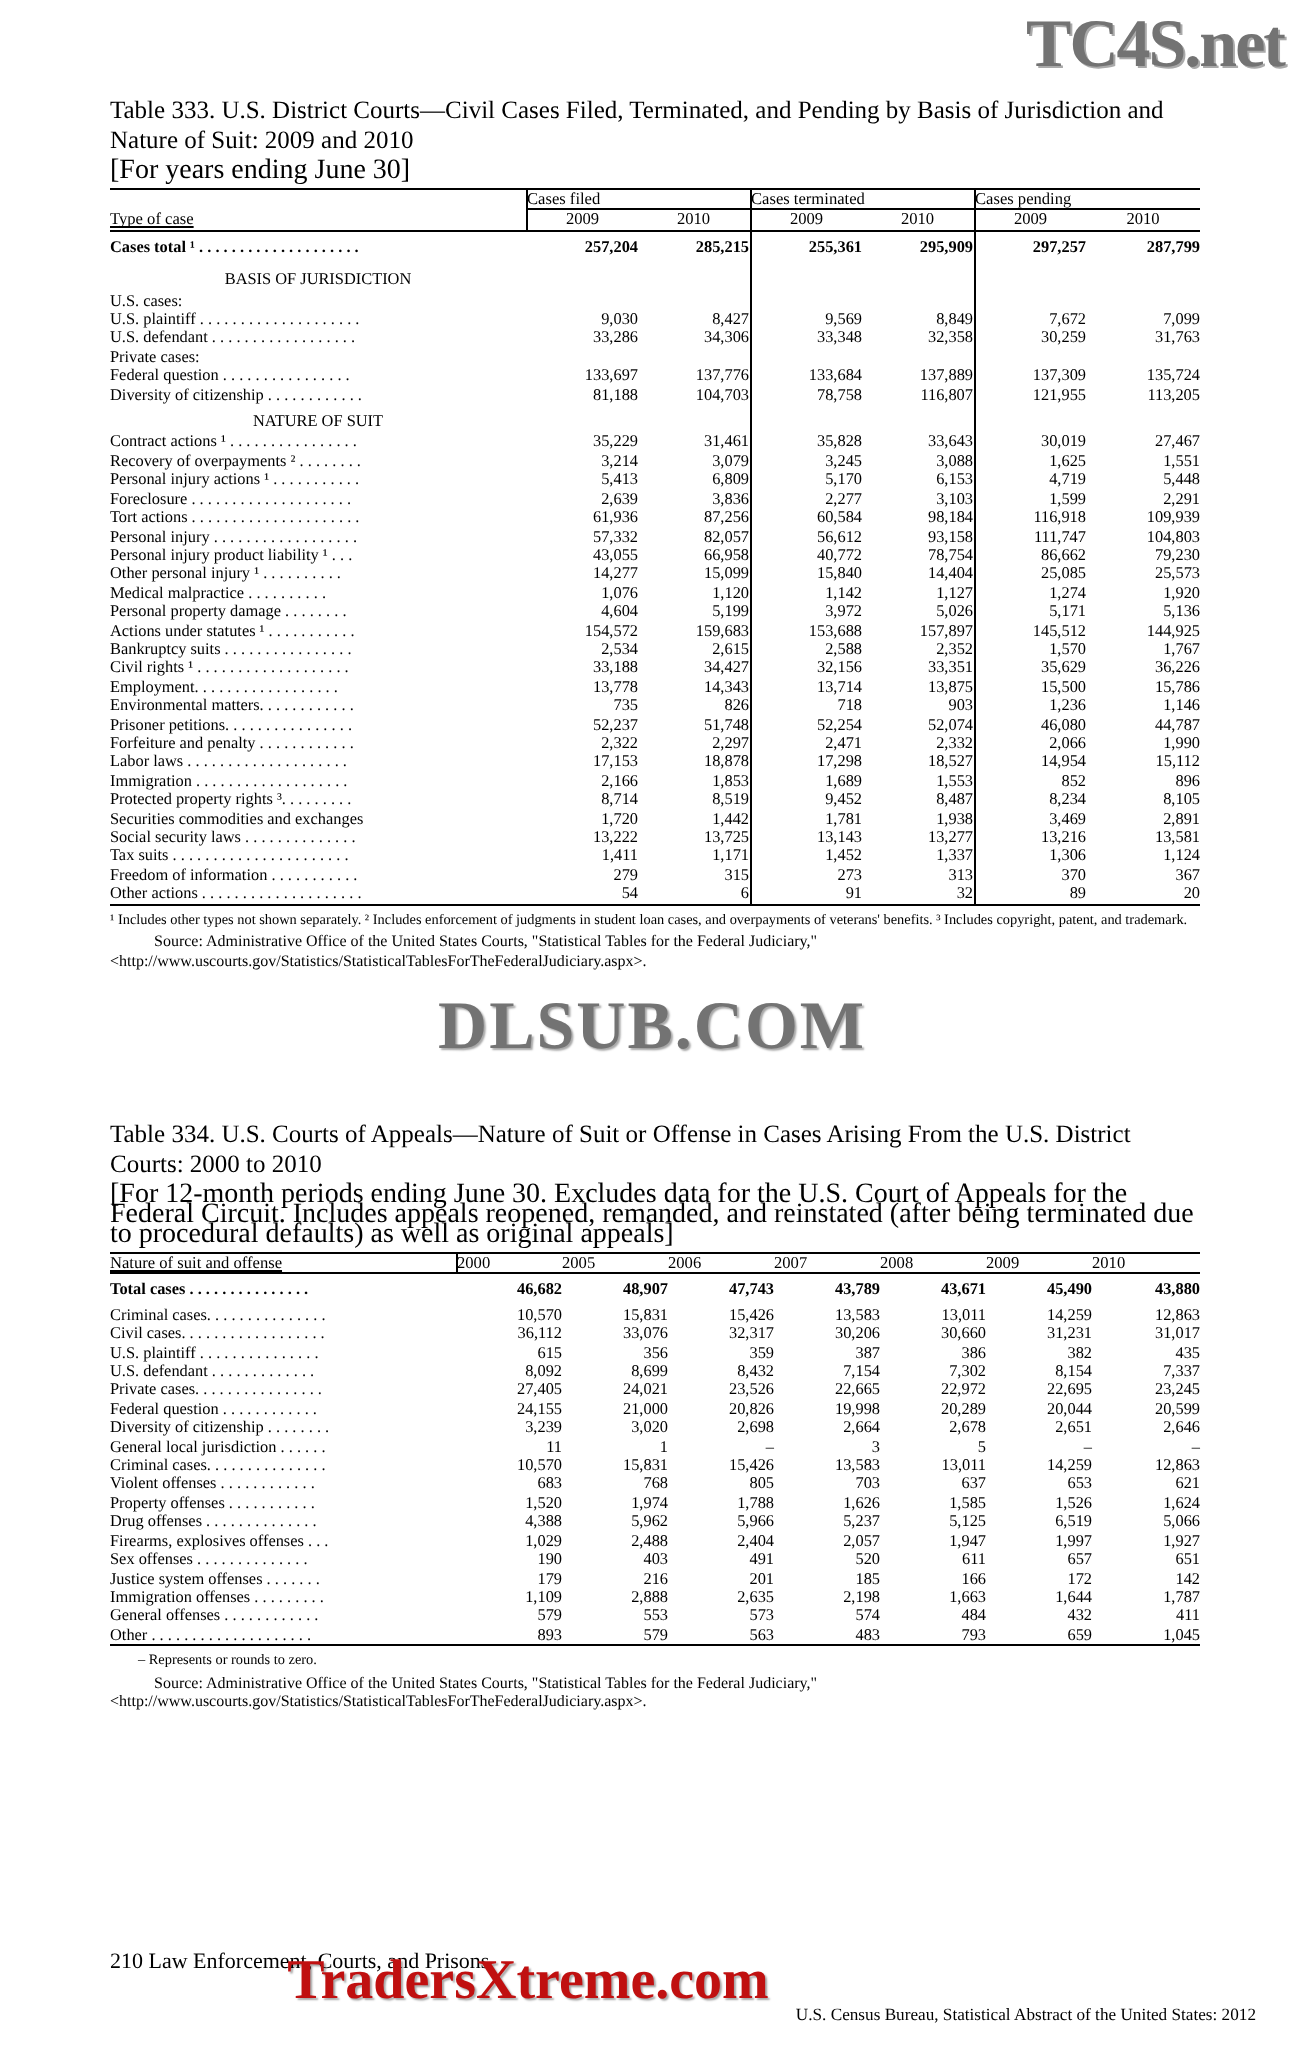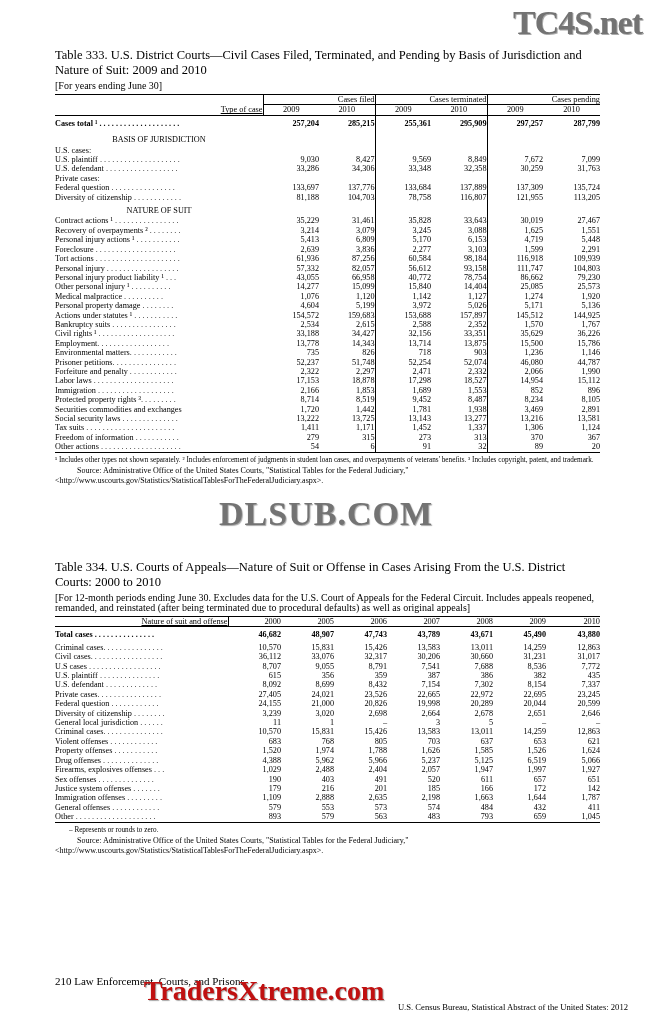--- a/index.html
+++ b/index.html
@@ -35,31 +35,31 @@
 
   
   .block{position:absolute;left:55px;width:545px;}
   #block1{top:48px;}
   #block2{top:560px;}
 
   h2.tbl-title{
     font-size:12.5px;font-weight:normal;margin:0 0 2px 0;line-height:15px;
     font-family:"Liberation Serif", serif;
   }
-  .subnote{font-size:10px;margin:3px 0 3px 0;line-height:10px;}
+  .subnote{font-size:14px;margin:3px 0 3px 0;line-height:10px;}
 
   table.data{
     border-collapse:collapse;width:100%;
     font-size:8.2px;line-height:9.4px;
   }
   table.data td,table.data th{padding:0;vertical-align:bottom;}
 
   .hdr-top th{
     border-top:1.2px solid #000;border-bottom:.7px solid #000;
-    text-align:right;font-weight:normal;font-size:8.3px;
+    text-align:left;font-weight:normal;font-size:8.3px;
     padding:2px 0 2px 0;
   }
   .hdr-top th.stub{border-right:.7px solid #000;text-decoration:underline;}
   .hdr-top th.grp{border-right:.7px solid #000;}
   .hdr-sub th{
     border-bottom:1.2px solid #000;text-align:center;font-weight:normal;
     font-size:8.3px;padding:1px 0 2px 0;
   }
   .hdr-sub th.sep{border-right:.7px solid #000;}
 
@@ -492,30 +492,20 @@
             <td class="lbl i0">Civil cases. . . . . . . . . . . . . . . . . .</td>
             <td class="num">36,112</td>
             <td class="num">33,076</td>
             <td class="num">32,317</td>
             <td class="num">30,206</td>
             <td class="num">30,660</td>
             <td class="num">31,231</td>
             <td class="num">31,017</td>
           </tr>
           <tr>
-            <td class="lbl i0">U.S cases . . . . . . . . . . . . . . . . . .</td>
-            <td class="num">8,707</td>
-            <td class="num">9,055</td>
-            <td class="num">8,791</td>
-            <td class="num">7,541</td>
-            <td class="num">7,688</td>
-            <td class="num">8,536</td>
-            <td class="num">7,772</td>
-          </tr>
-          <tr>
             <td class="lbl i1">U.S. plaintiff . . . . . . . . . . . . . . .</td>
             <td class="num">615</td>
             <td class="num">356</td>
             <td class="num">359</td>
             <td class="num">387</td>
             <td class="num">386</td>
             <td class="num">382</td>
             <td class="num">435</td>
           </tr>
           <tr>

